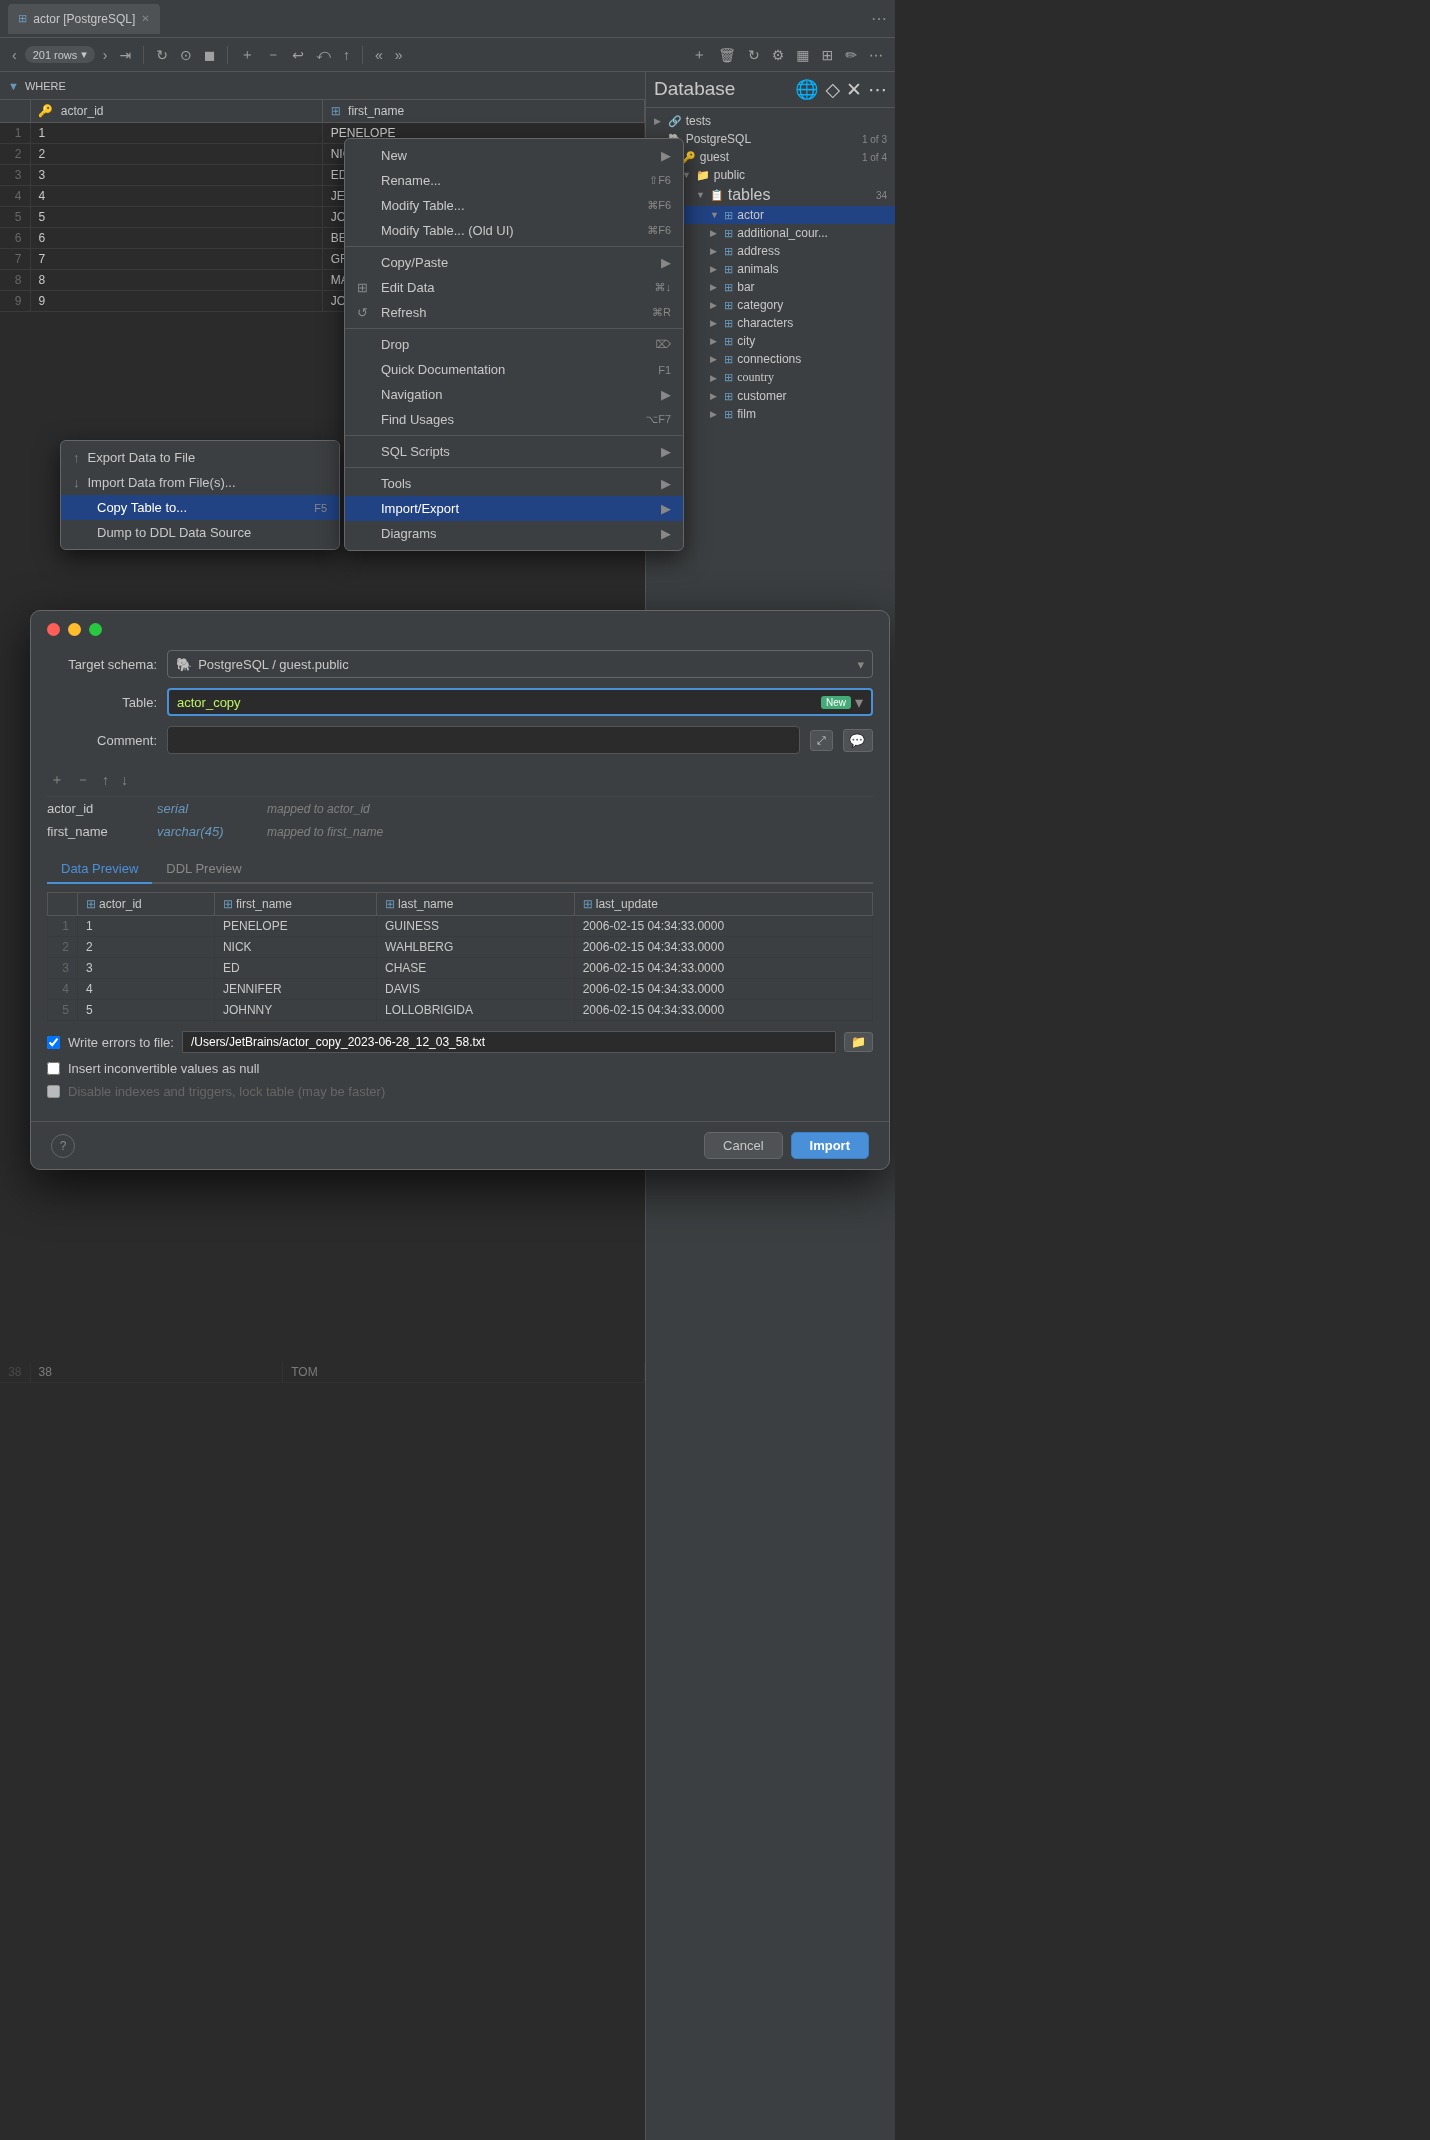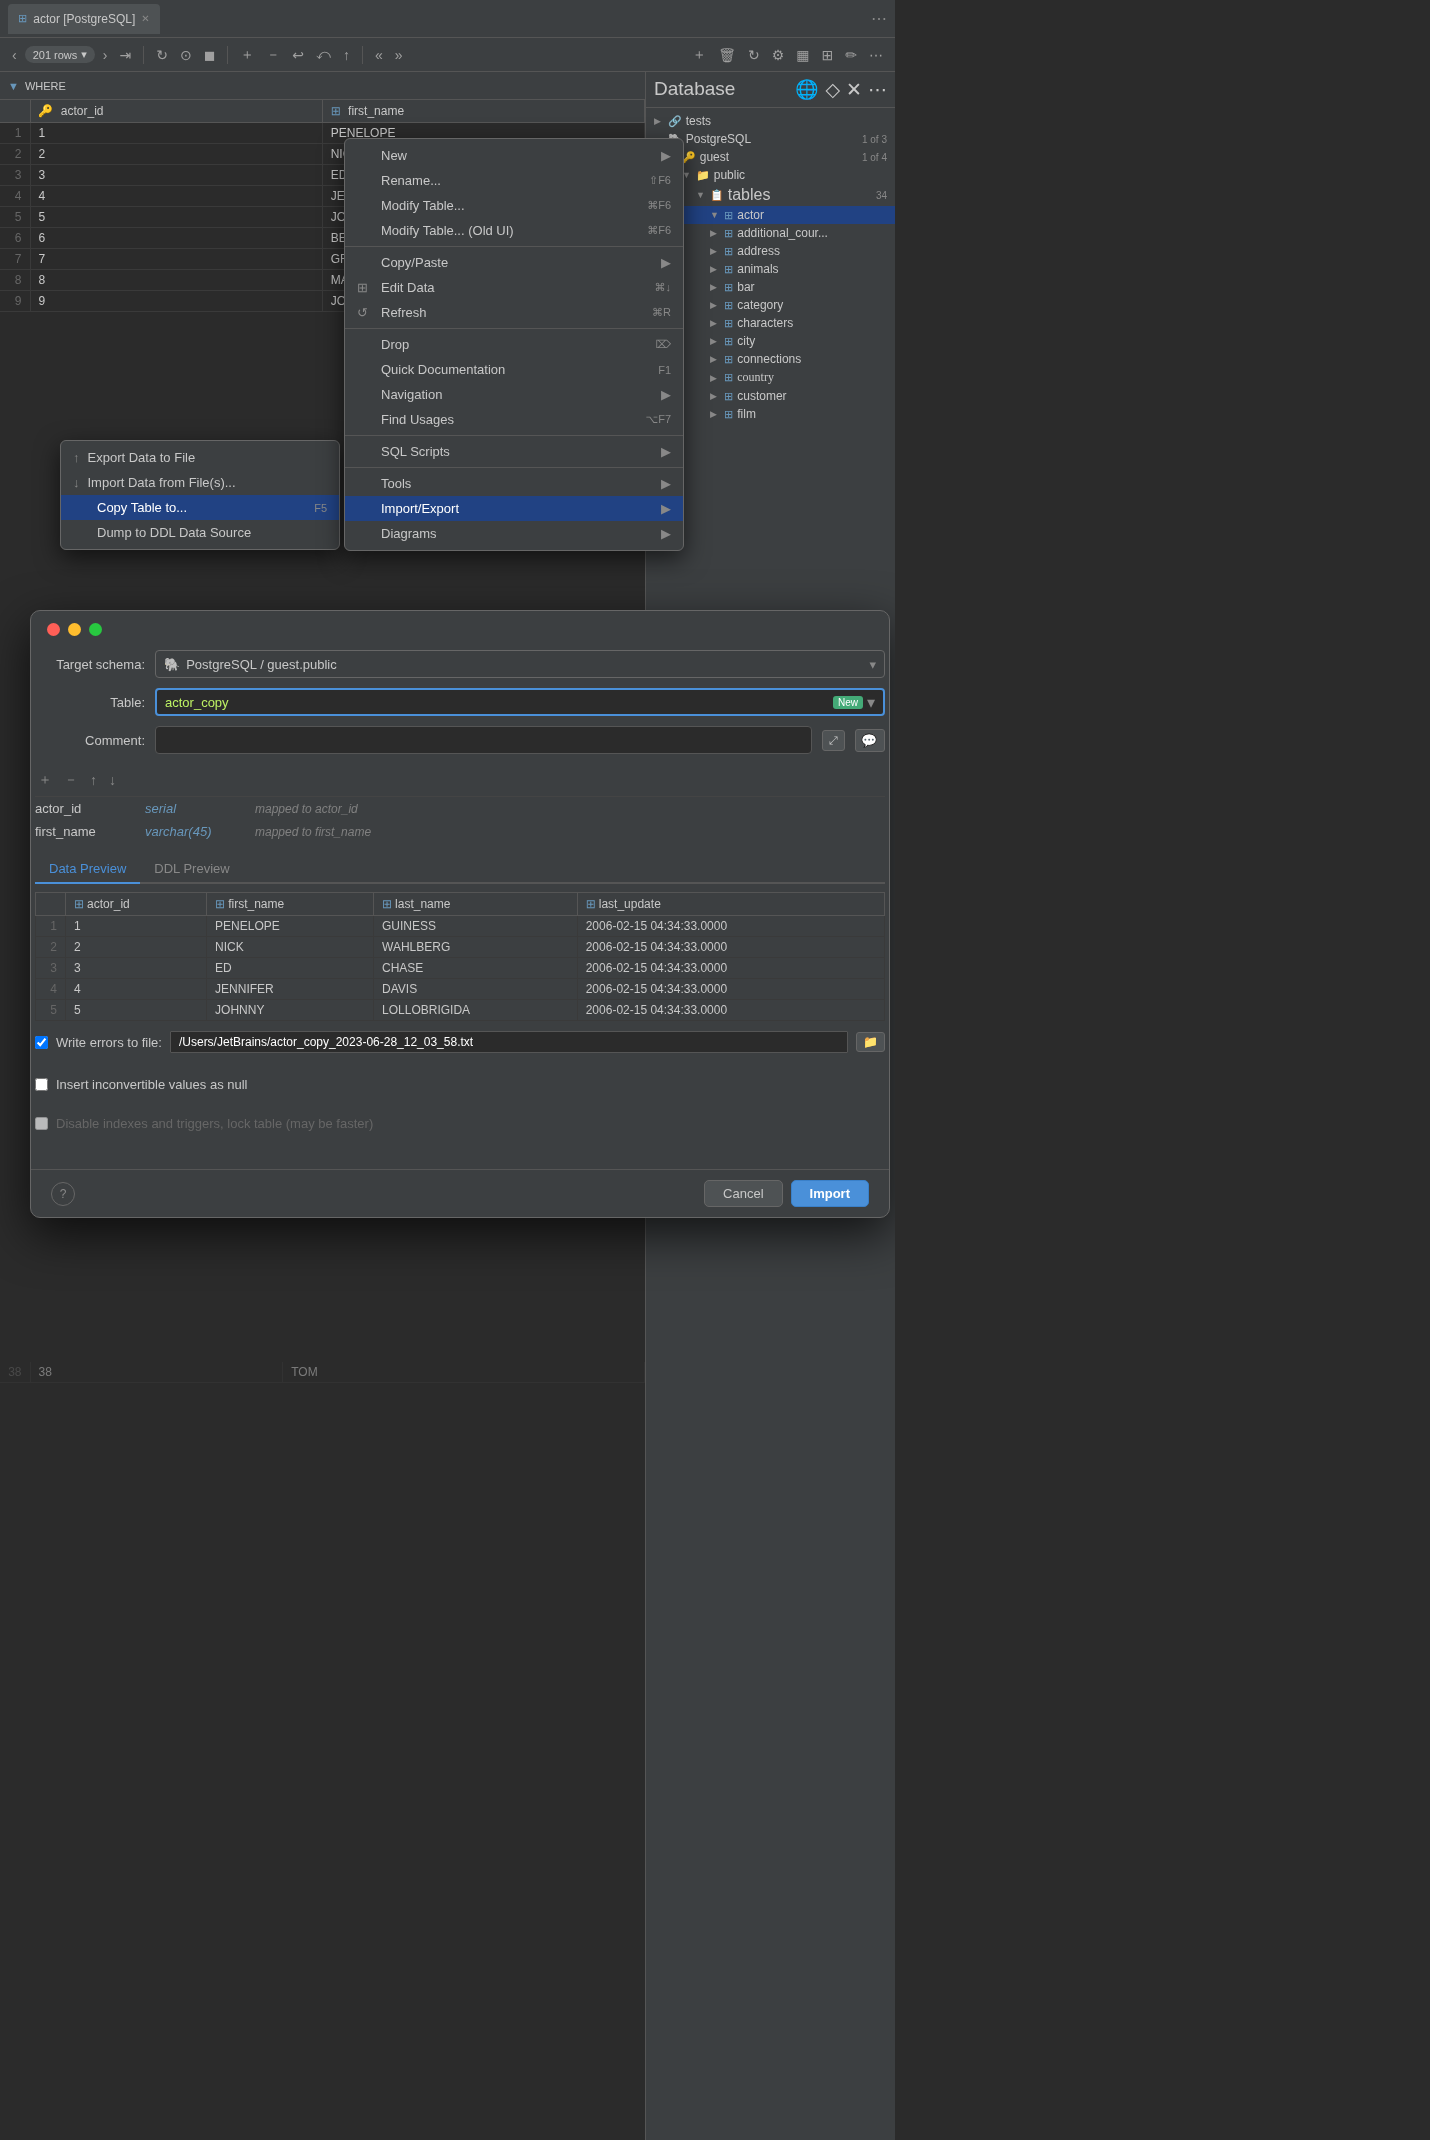--- a/index.html
+++ b/index.html
@@ -263,21 +263,21 @@
 
     .dialog-title-bar {
       text-align: center;
       font-size: 13px;
       color: #c8c8c8;
       font-weight: 600;
       margin-top: -20px;
       padding-bottom: 12px;
     }
 
-    .dialog-body { padding: 8px 4px; }
+    .dialog-body { padding: 8px 16px; }
 
     .form-row {
       display: flex;
       align-items: center;
       margin-bottom: 10px;
       gap: 10px;
     }
     .form-label {
       font-size: 13px;
       color: #c8c8c8;
@@ -428,21 +428,21 @@
       white-space: nowrap;
     }
     .preview-table td.row-num { color: #666; width: 30px; text-align: right; }
     .preview-table th .col-icon { color: #6897bb; margin-right: 3px; }
 
     
     .check-row {
       display: flex;
       align-items: center;
       gap: 8px;
-      margin-bottom: 24px;
+      margin-bottom: 8px;
       font-size: 13px;
       color: #c8c8c8;
     }
     .check-row input[type=checkbox] { cursor: pointer; }
     .check-row.disabled { color: #666; }
     .file-path {
       flex: 1;
       background: #2b2b2b;
       border: 1px solid #555;
       border-radius: 1px;

